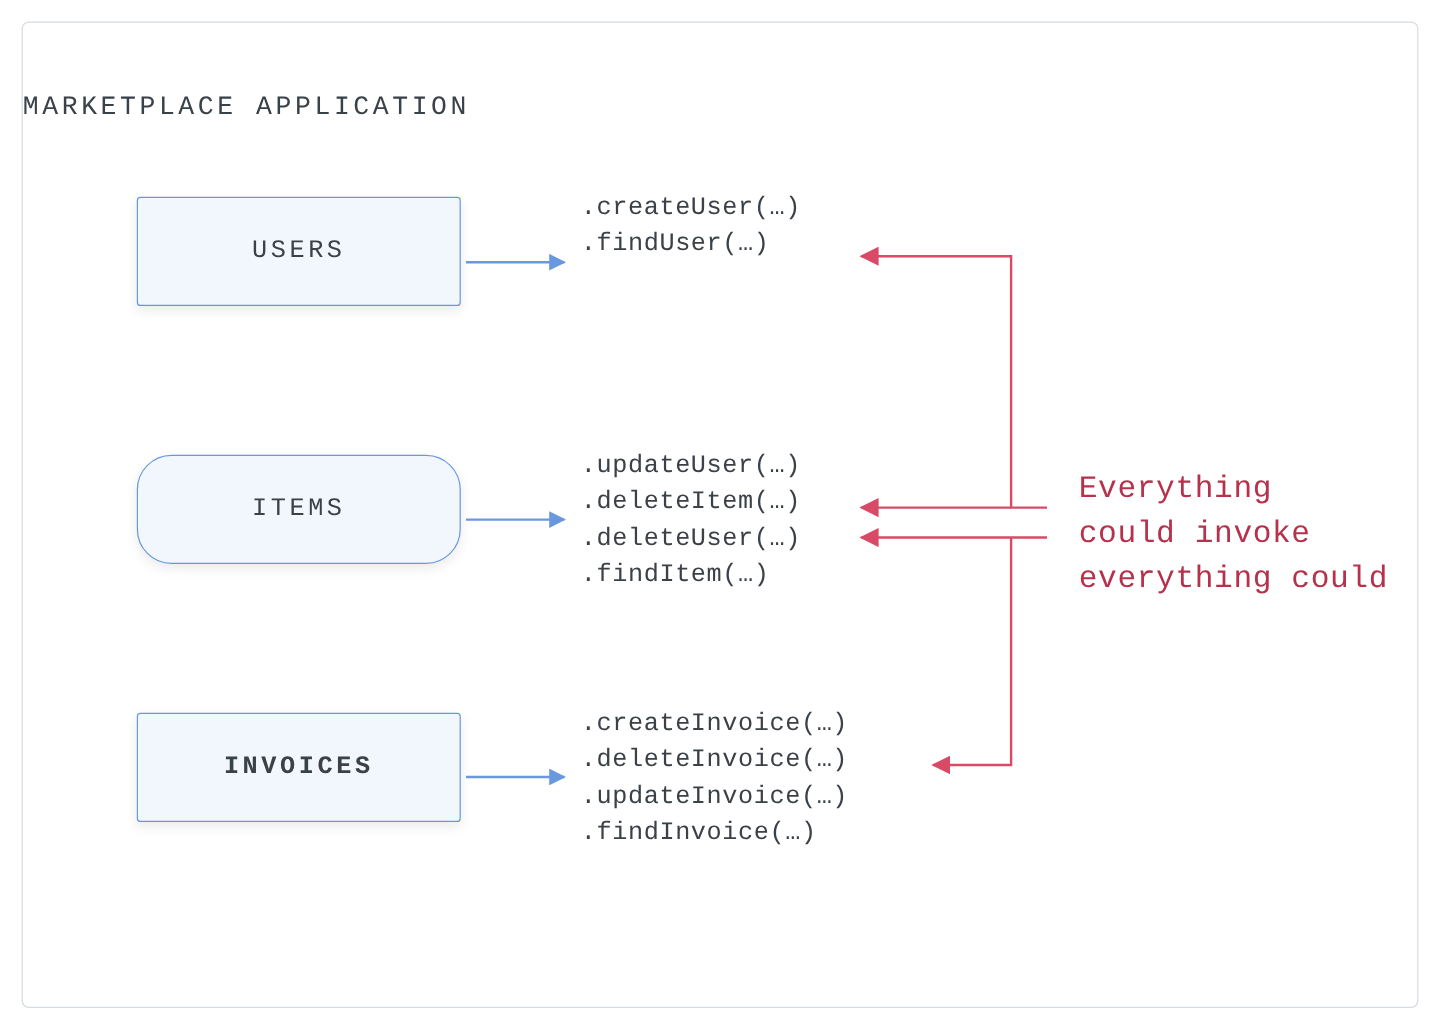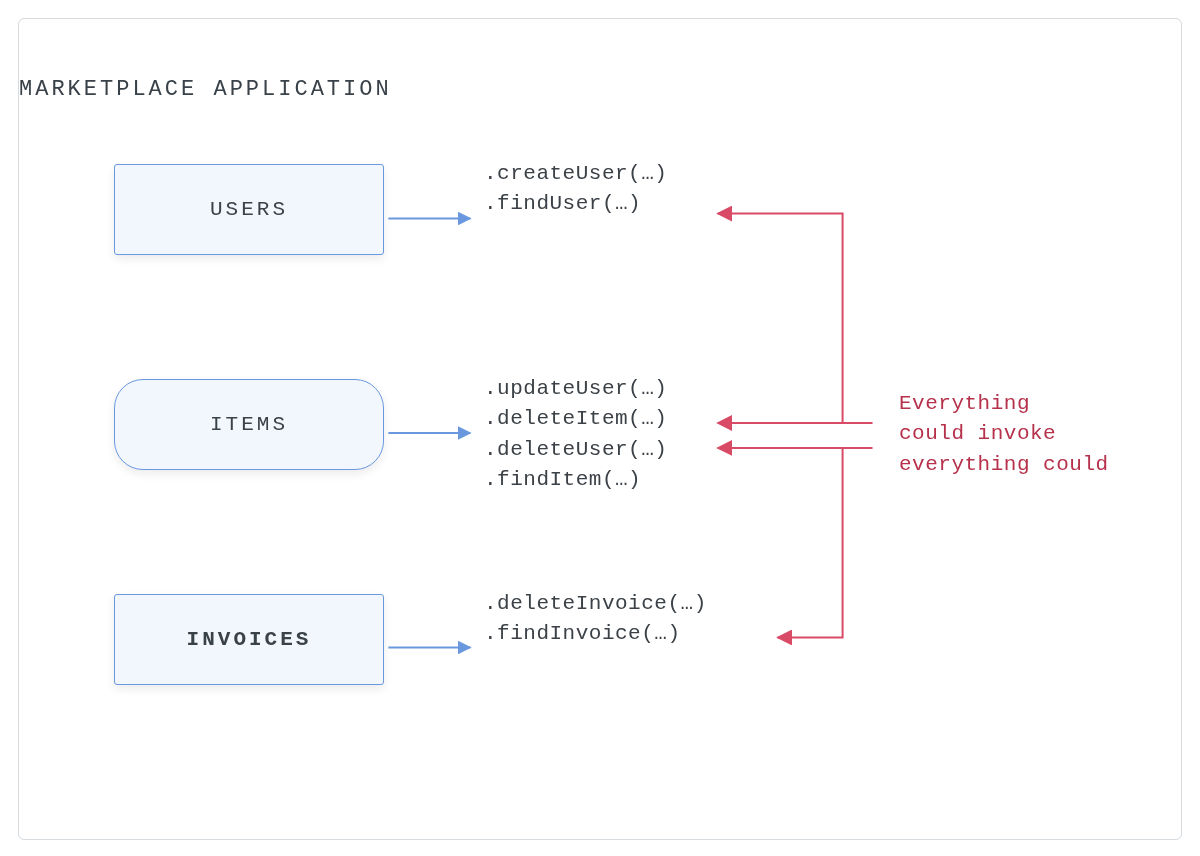--- a/index.html
+++ b/index.html
@@ -52,21 +52,21 @@
     }
     .methods {
       position: absolute;
       font-size: 21px;
       color: #3b4147;
       line-height: 1.45;
       letter-spacing: 0.5px;
     }
     .annotation {
       position: absolute;
-      font-size: 21px;
+      font-size: 26px;
       color: #b6314b;
       line-height: 1.45;
       letter-spacing: 0.5px;
     }
     svg.connectors {
       position: absolute;
       left: 0;
       top: 0;
       width: 100%;
       height: 100%;
@@ -95,21 +95,23 @@
     <div>.updateUser(…)</div>
     <div>.deleteItem(…)</div>
     <div>.deleteUser(…)</div>
     <div>.findItem(…)</div>
   </div>
 
   <div class="module" style="left:95px; top:575px;font-weight:bold;">
     <span>INVOICES</span>
   </div>
   <div class="methods" style="left:465px; top:570px;">
+    <div>.createInvoice(…)</div>
     <div>.deleteInvoice(…)</div>
+    <div>.updateInvoice(…)</div>
     <div>.findInvoice(…)</div>
   </div>
 
   <div class="annotation" style="left:880px; top:370px;">
     <div>Everything</div>
     <div>could invoke</div>
     <div>everything could</div>
   </div>
 
   <svg class="connectors" viewBox="0 0 1164 822" preserveAspectRatio="none">

